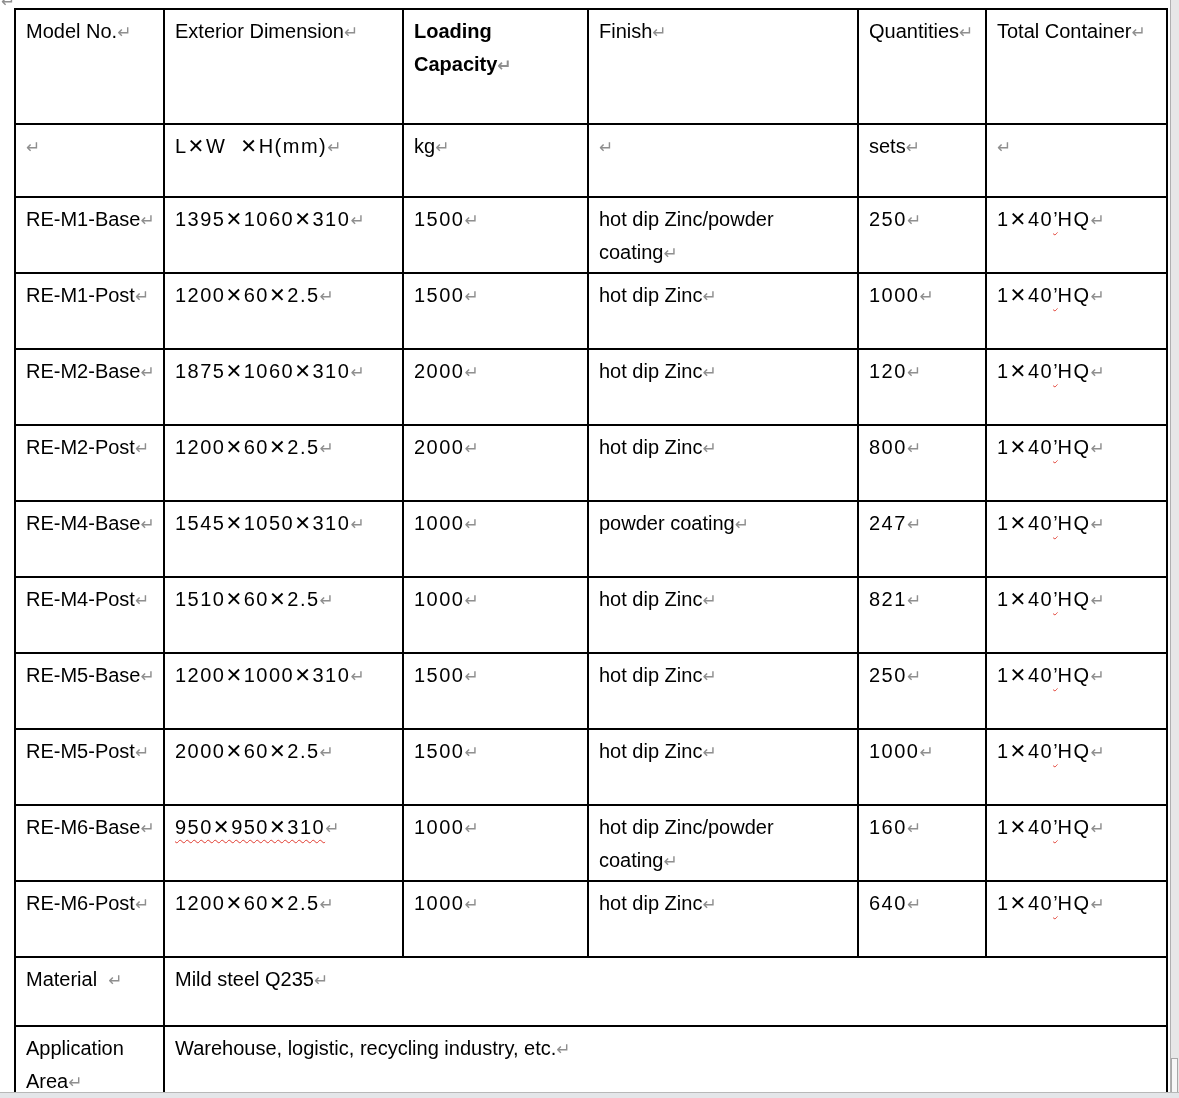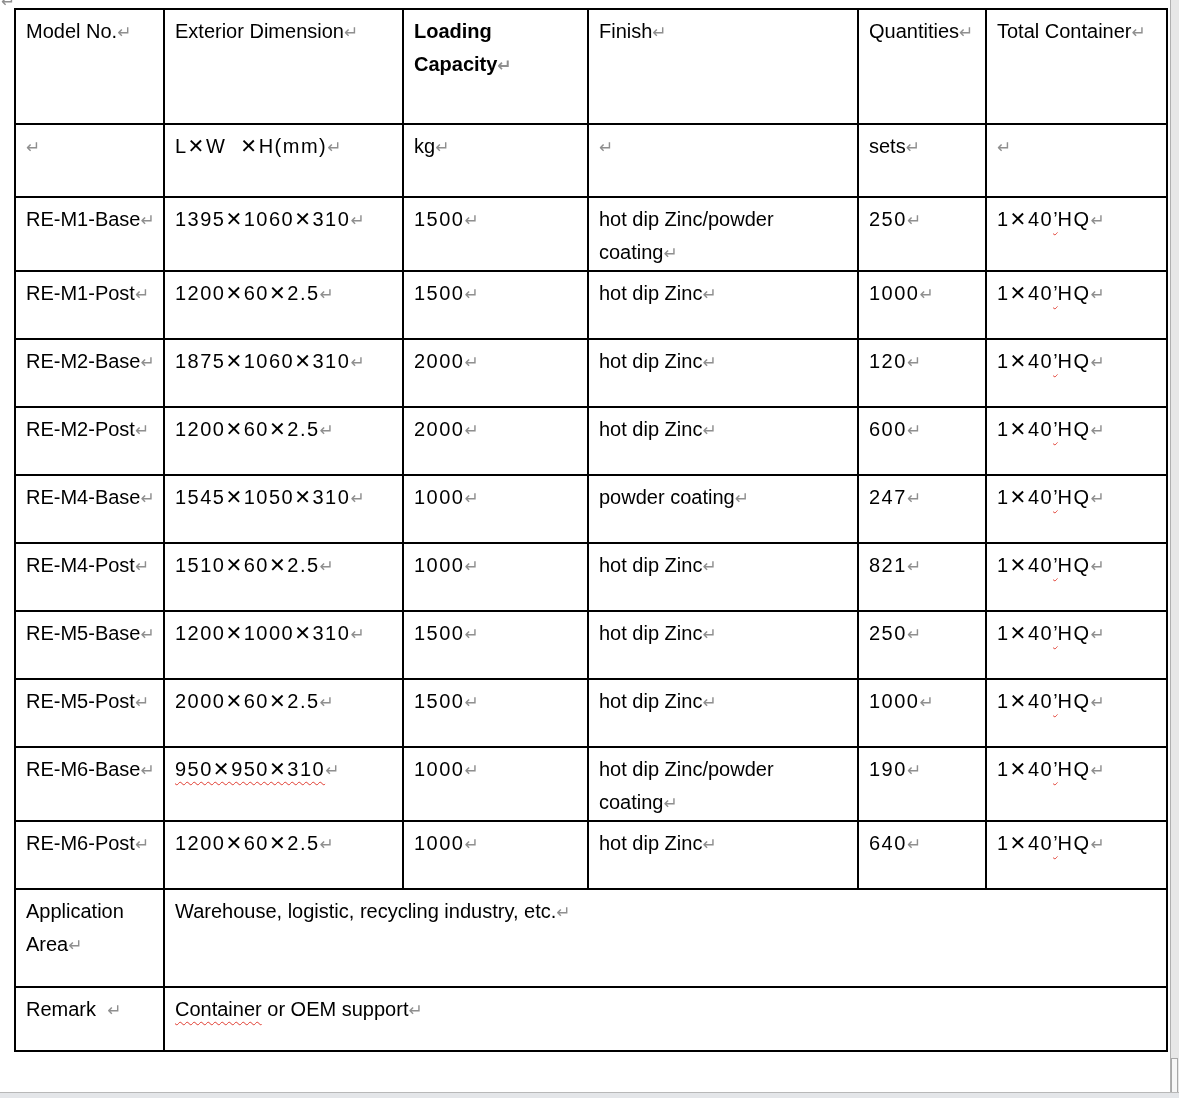--- a/index.html
+++ b/index.html
@@ -12,21 +12,21 @@
     position:absolute;left:14px;top:8px;width:1152px;
     border-collapse:collapse;table-layout:fixed;
   }
   table.spec td{
     border:2px solid #000;vertical-align:top;
     padding:5px 8px 0 10px;font-size:20px;line-height:33px;
     white-space:pre-wrap;overflow:hidden;
   }
   tr.h-header{height:115px;}
   tr.h-units{height:73px;}
-  tr.h-data{height:68px;}
+  tr.h-data{height:76px;}
   tr.h-material{height:69px;}
   tr.h-app{height:98px;}
   tr.h-remark{height:64px;}
   .mark{color:#8f8f8f;font-size:17px;letter-spacing:0;}
   .num{letter-spacing:1.5px;text-align:center;}
   .pr-wide{padding-right:56px !important;font-weight:bold;}
   .misspell{
     text-decoration:underline;text-decoration-style:wavy;
     text-decoration-color:#e03c31;text-decoration-thickness:1px;
     text-underline-offset:5px;text-decoration-skip-ink:none;
@@ -102,21 +102,21 @@
     <td><span class="num">2000</span><span class="mark">↵</span></td>
     <td><span>hot dip Zinc</span><span class="mark">↵</span></td>
     <td><span class="num">120</span><span class="mark">↵</span></td>
     <td><span class="num">1✕40</span><span class="misspell">’</span><span class="num">HQ</span><span class="mark">↵</span></td>
   </tr>
         <tr class="h-data">
     <td><span>RE-M2-Post</span><span class="mark">↵</span></td>
     <td><span class="num">1200✕60✕2.5</span><span class="mark">↵</span></td>
     <td><span class="num">2000</span><span class="mark">↵</span></td>
     <td><span>hot dip Zinc</span><span class="mark">↵</span></td>
-    <td><span class="num">600</span><span class="mark">↵</span></td>
+    <td><span class="num">800</span><span class="mark">↵</span></td>
     <td><span class="num">1✕40</span><span class="misspell">’</span><span class="num">HQ</span><span class="mark">↵</span></td>
   </tr>
         <tr class="h-data">
     <td><span>RE-M4-Base</span><span class="mark">↵</span></td>
     <td><span class="num">1545✕1050✕310</span><span class="mark">↵</span></td>
     <td><span class="num">1000</span><span class="mark">↵</span></td>
     <td><span>powder coating</span><span class="mark">↵</span></td>
     <td><span class="num">247</span><span class="mark">↵</span></td>
     <td><span class="num">1✕40</span><span class="misspell">’</span><span class="num">HQ</span><span class="mark">↵</span></td>
   </tr>
@@ -142,31 +142,35 @@
     <td><span class="num">1500</span><span class="mark">↵</span></td>
     <td><span>hot dip Zinc</span><span class="mark">↵</span></td>
     <td><span class="num">1000</span><span class="mark">↵</span></td>
     <td><span class="num">1✕40</span><span class="misspell">’</span><span class="num">HQ</span><span class="mark">↵</span></td>
   </tr>
         <tr class="h-data">
     <td><span>RE-M6-Base</span><span class="mark">↵</span></td>
     <td><span class="num misspell">950✕950✕310</span><span class="mark">↵</span></td>
     <td><span class="num">1000</span><span class="mark">↵</span></td>
     <td><span>hot dip Zinc/powder coating</span><span class="mark">↵</span></td>
-    <td><span class="num">190</span><span class="mark">↵</span></td>
+    <td><span class="num">160</span><span class="mark">↵</span></td>
     <td><span class="num">1✕40</span><span class="misspell">’</span><span class="num">HQ</span><span class="mark">↵</span></td>
   </tr>
         <tr class="h-data">
     <td><span>RE-M6-Post</span><span class="mark">↵</span></td>
     <td><span class="num">1200✕60✕2.5</span><span class="mark">↵</span></td>
     <td><span class="num">1000</span><span class="mark">↵</span></td>
     <td><span>hot dip Zinc</span><span class="mark">↵</span></td>
     <td><span class="num">640</span><span class="mark">↵</span></td>
     <td><span class="num">1✕40</span><span class="misspell">’</span><span class="num">HQ</span><span class="mark">↵</span></td>
   </tr>
+        <tr class="h-material">
+        <td><span>Material  </span><span class="mark">↵</span></td>
+        <td colspan="5"><span>Mild steel Q235</span><span class="mark">↵</span></td>
+      </tr>
 
       <tr class="h-app">
         <td><span>Application Area</span><span class="mark">↵</span></td>
         <td colspan="5"><span>Warehouse, logistic, recycling industry, etc.</span><span class="mark">↵</span></td>
       </tr>
 
       <tr class="h-remark">
         <td><span>Remark  </span><span class="mark">↵</span></td>
         <td colspan="5"><span class="misspell">Container</span><span> or OEM support</span><span class="mark">↵</span></td>
       </tr>

